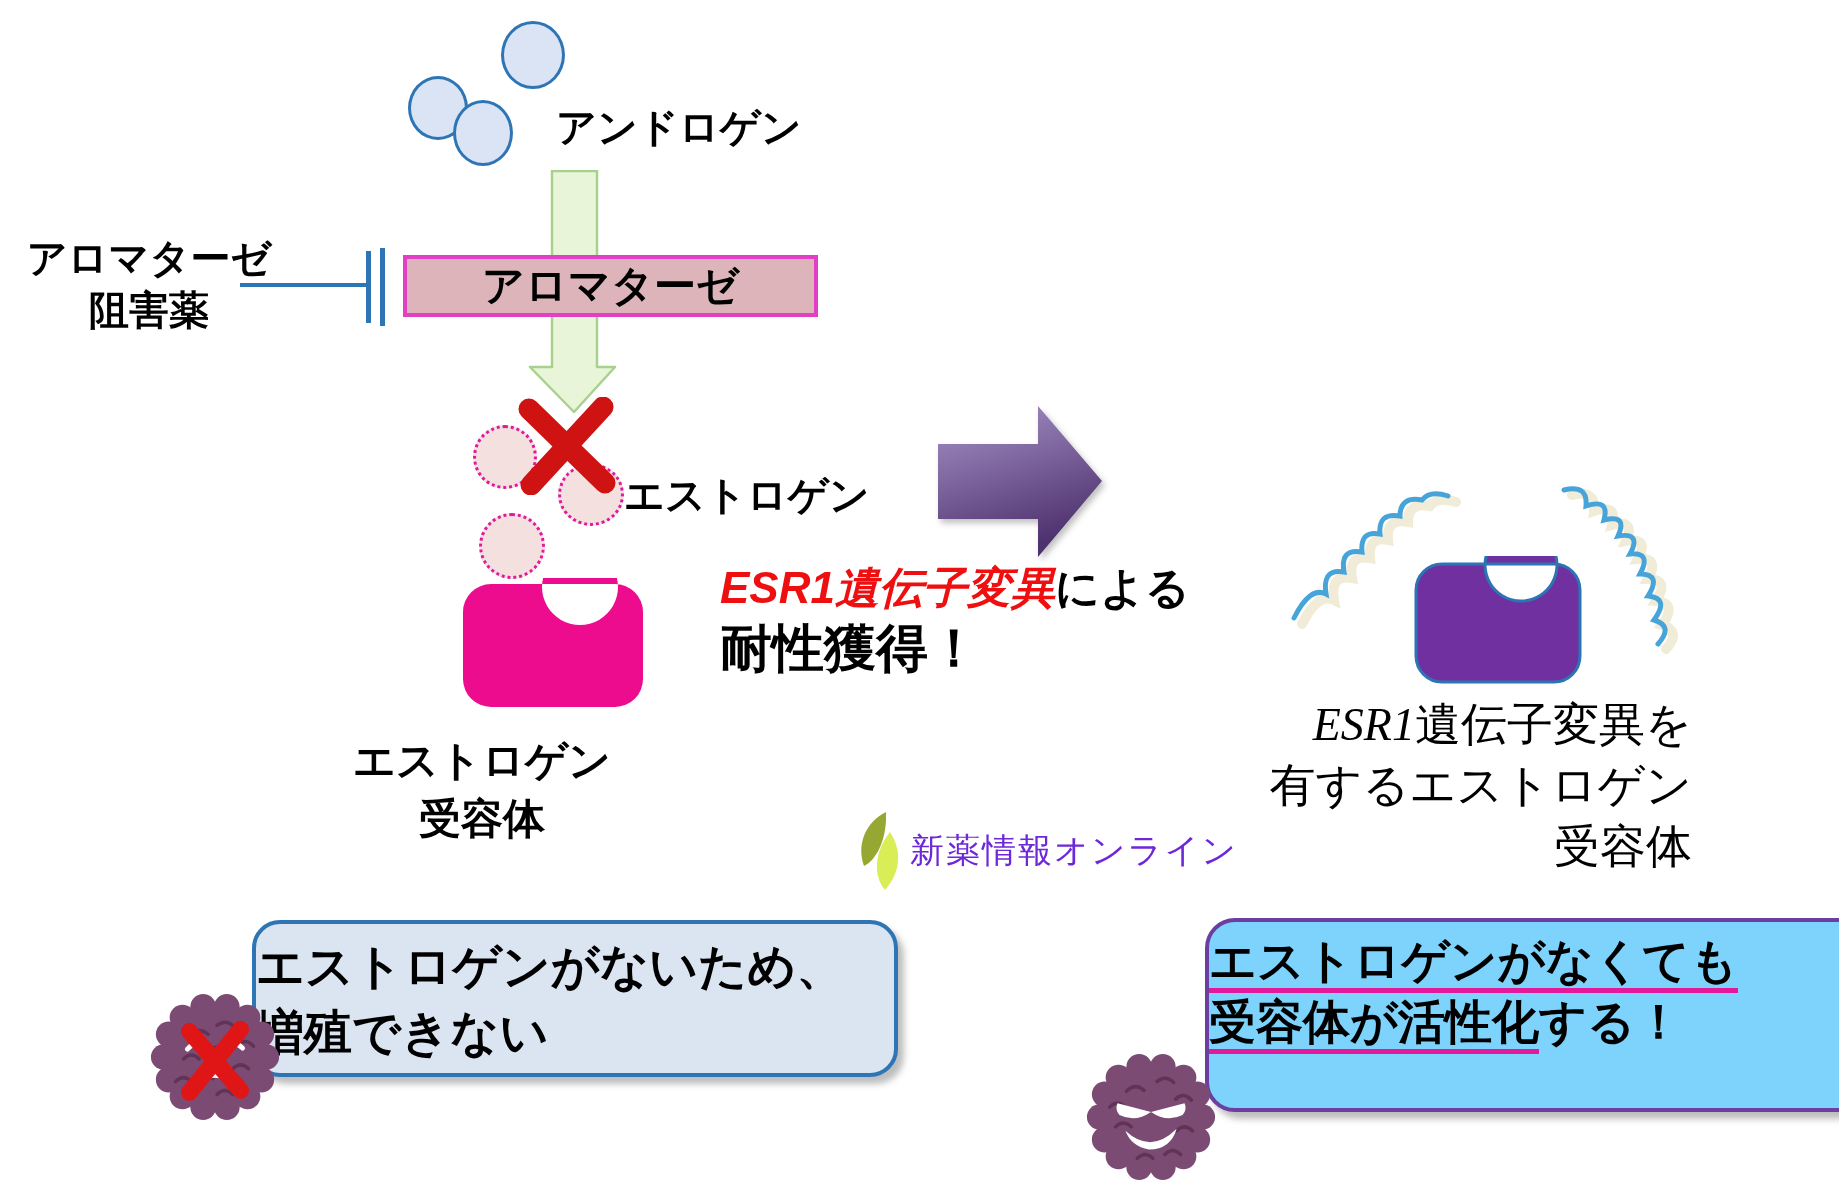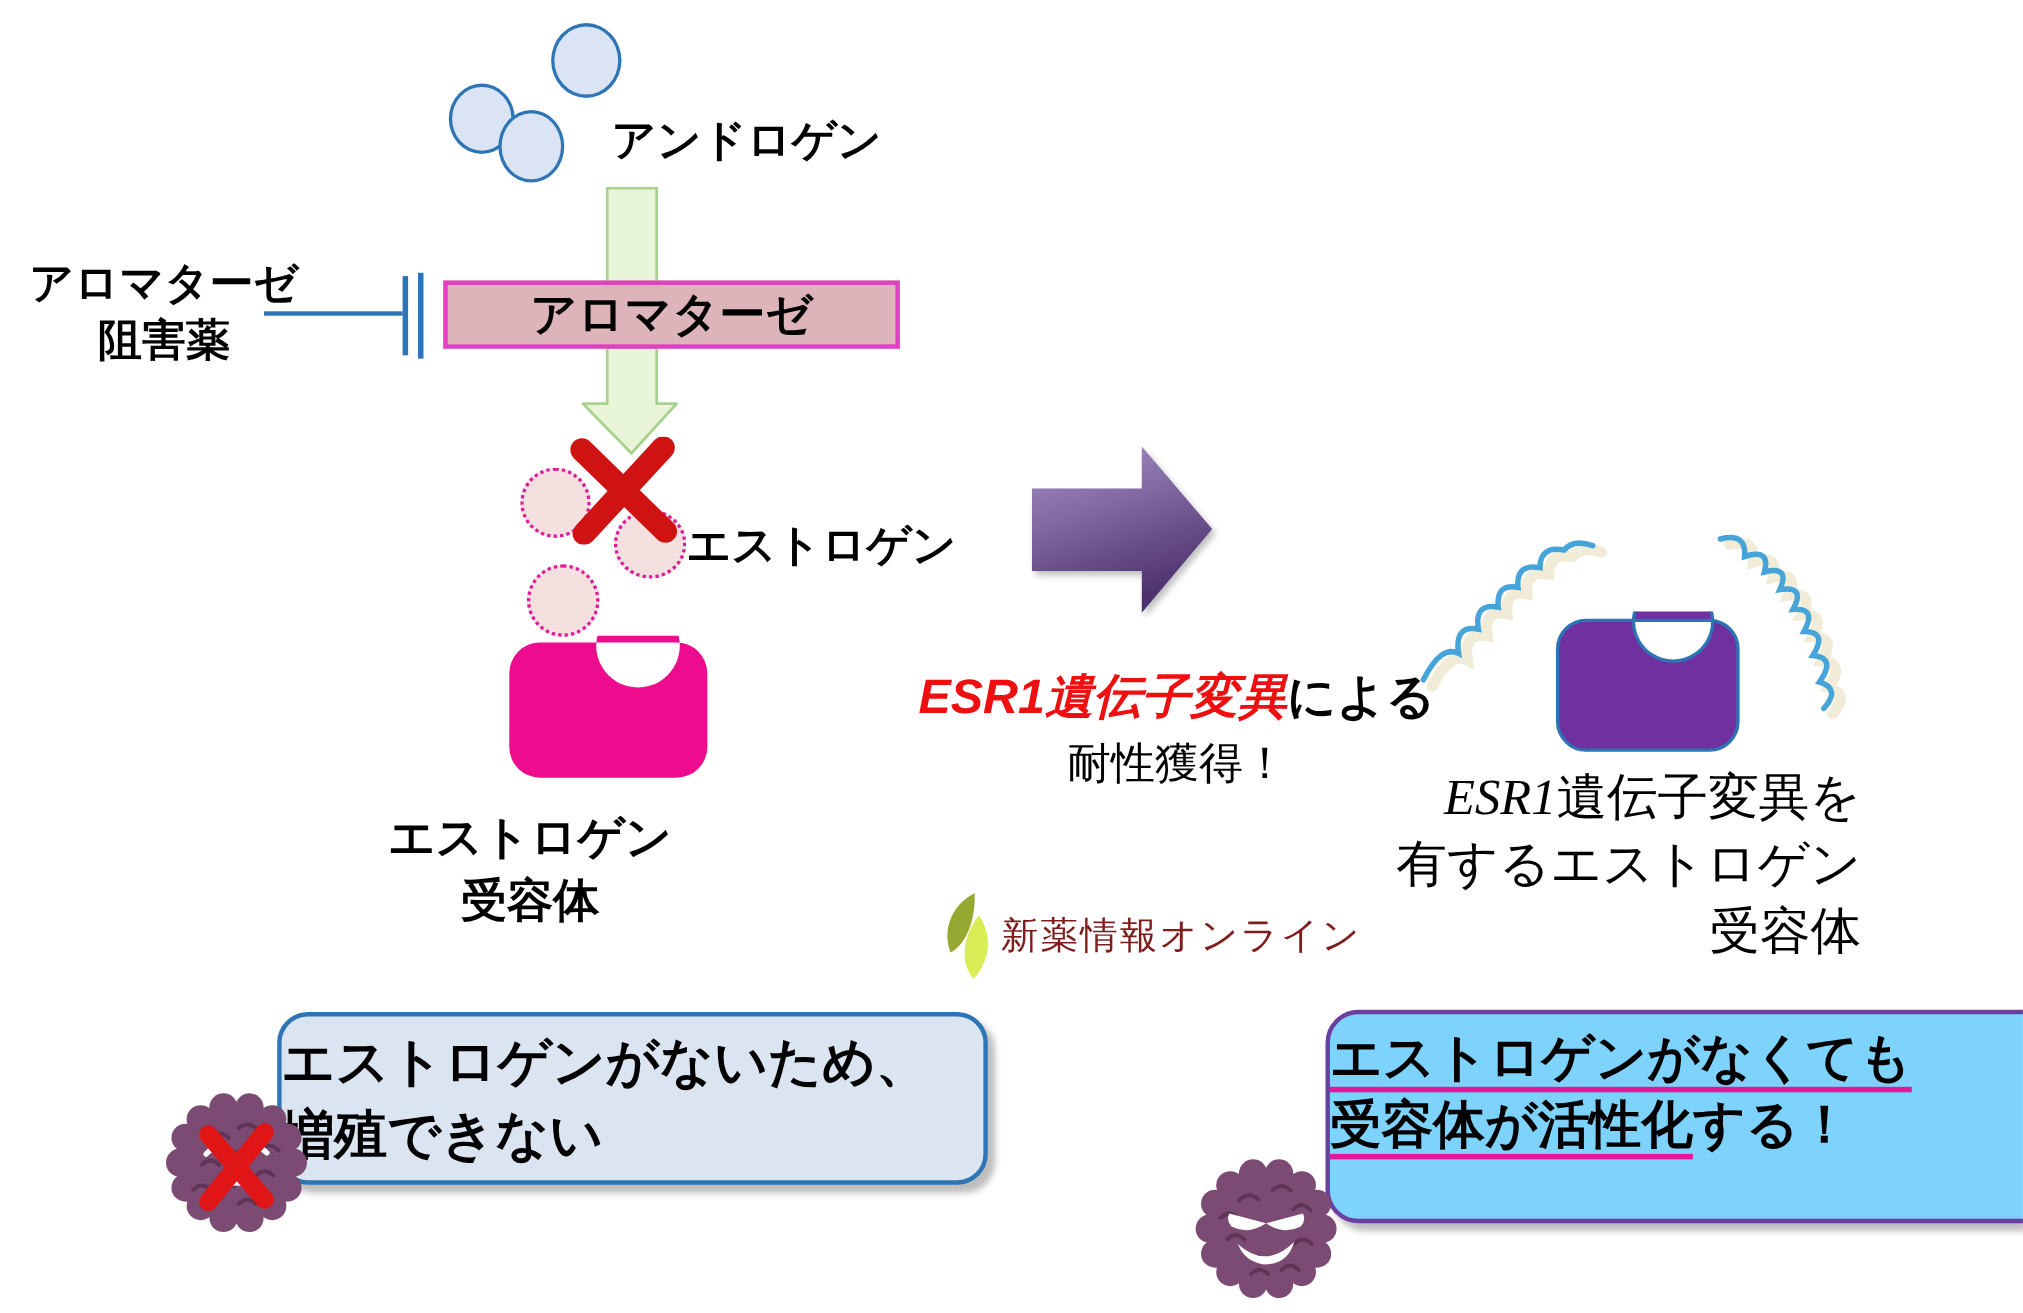--- a/index.html
+++ b/index.html
@@ -22,30 +22,30 @@
   
   .enzyme-box{
     position:absolute;left:403px;top:255px;width:415px;height:62px;
     background:#dcb4ba;border:4px solid #e33fc4;box-sizing:border-box;
     display:flex;align-items:center;justify-content:center;
     font-size:42px;font-weight:700;
   }
   
   .left-receptor-label{left:332px;top:732px;width:300px;text-align:center;font-size:42px;font-weight:600;line-height:58px;}
   
-  .transition-text{left:790px;top:562px;width:560px;text-align:center;line-height:52px;white-space:nowrap;margin-top:46px;}
+  .transition-text{left:720px;top:562px;width:560px;text-align:left;line-height:52px;white-space:nowrap;}
   .transition-text .l1{font-size:44px;font-weight:700;}
   .transition-text .red-italic{color:#ee1010;font-style:italic;}
-  .transition-text .l2{font-size:40px;font-weight:400;margin-top:8px;}
+  .transition-text .l2{font-size:52px;font-weight:700;margin-top:8px;}
   
   .right-receptor-label{left:1262px;top:694px;width:430px;text-align:right;
     font-family:"Liberation Serif","DejaVu Serif",serif;font-size:46px;font-weight:500;line-height:61px;}
   .right-receptor-label .it{font-style:italic;}
   
-  .logo-text{left:910px;top:828px;font-size:34px;color:#7f1d1d;font-weight:400;letter-spacing:2px;}
+  .logo-text{left:910px;top:828px;font-size:34px;color:#6d28d9;font-weight:400;letter-spacing:2px;}
   
   .callout{
     position:absolute;box-sizing:border-box;text-align:left;
     box-shadow:6px 7px 6px rgba(110,110,110,.45);
   }
   .callout-left{
     left:252px;top:920px;width:646px;height:157px;border-radius:28px;
     background:#dbe5f1;border:4px solid #2e75b6;
     font-size:48px;font-weight:700;line-height:66px;padding-top:10px;
   }

